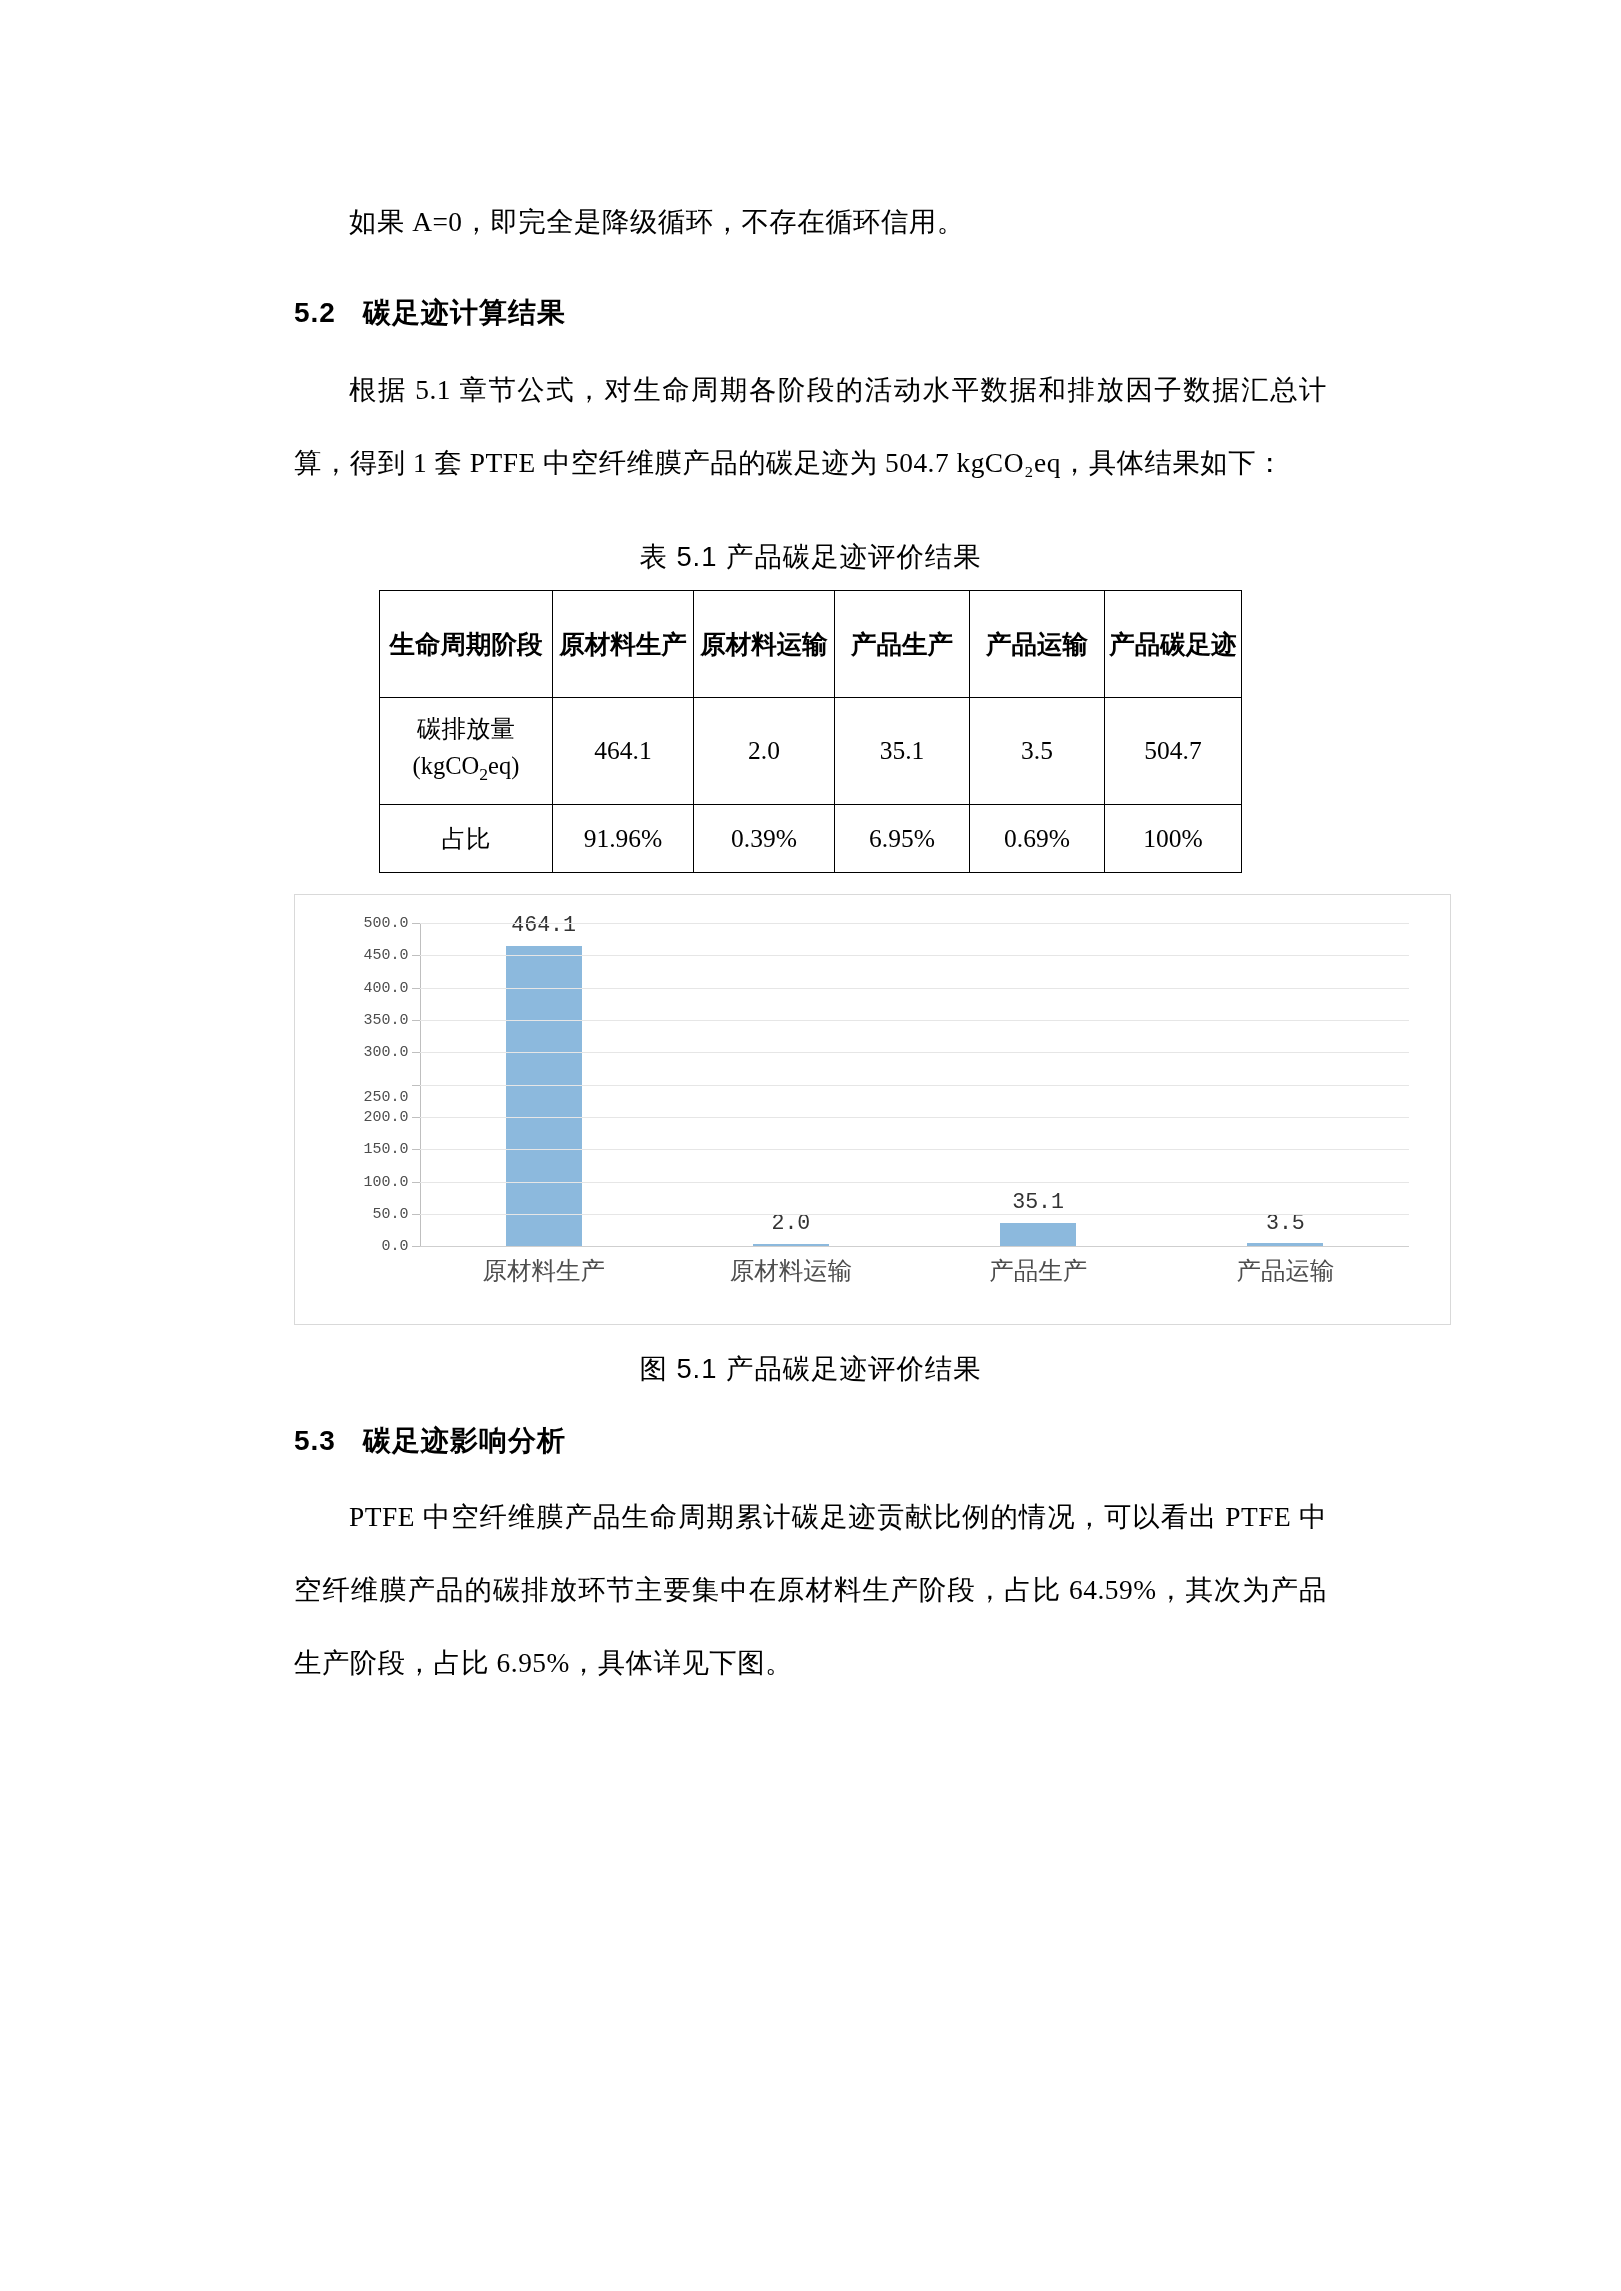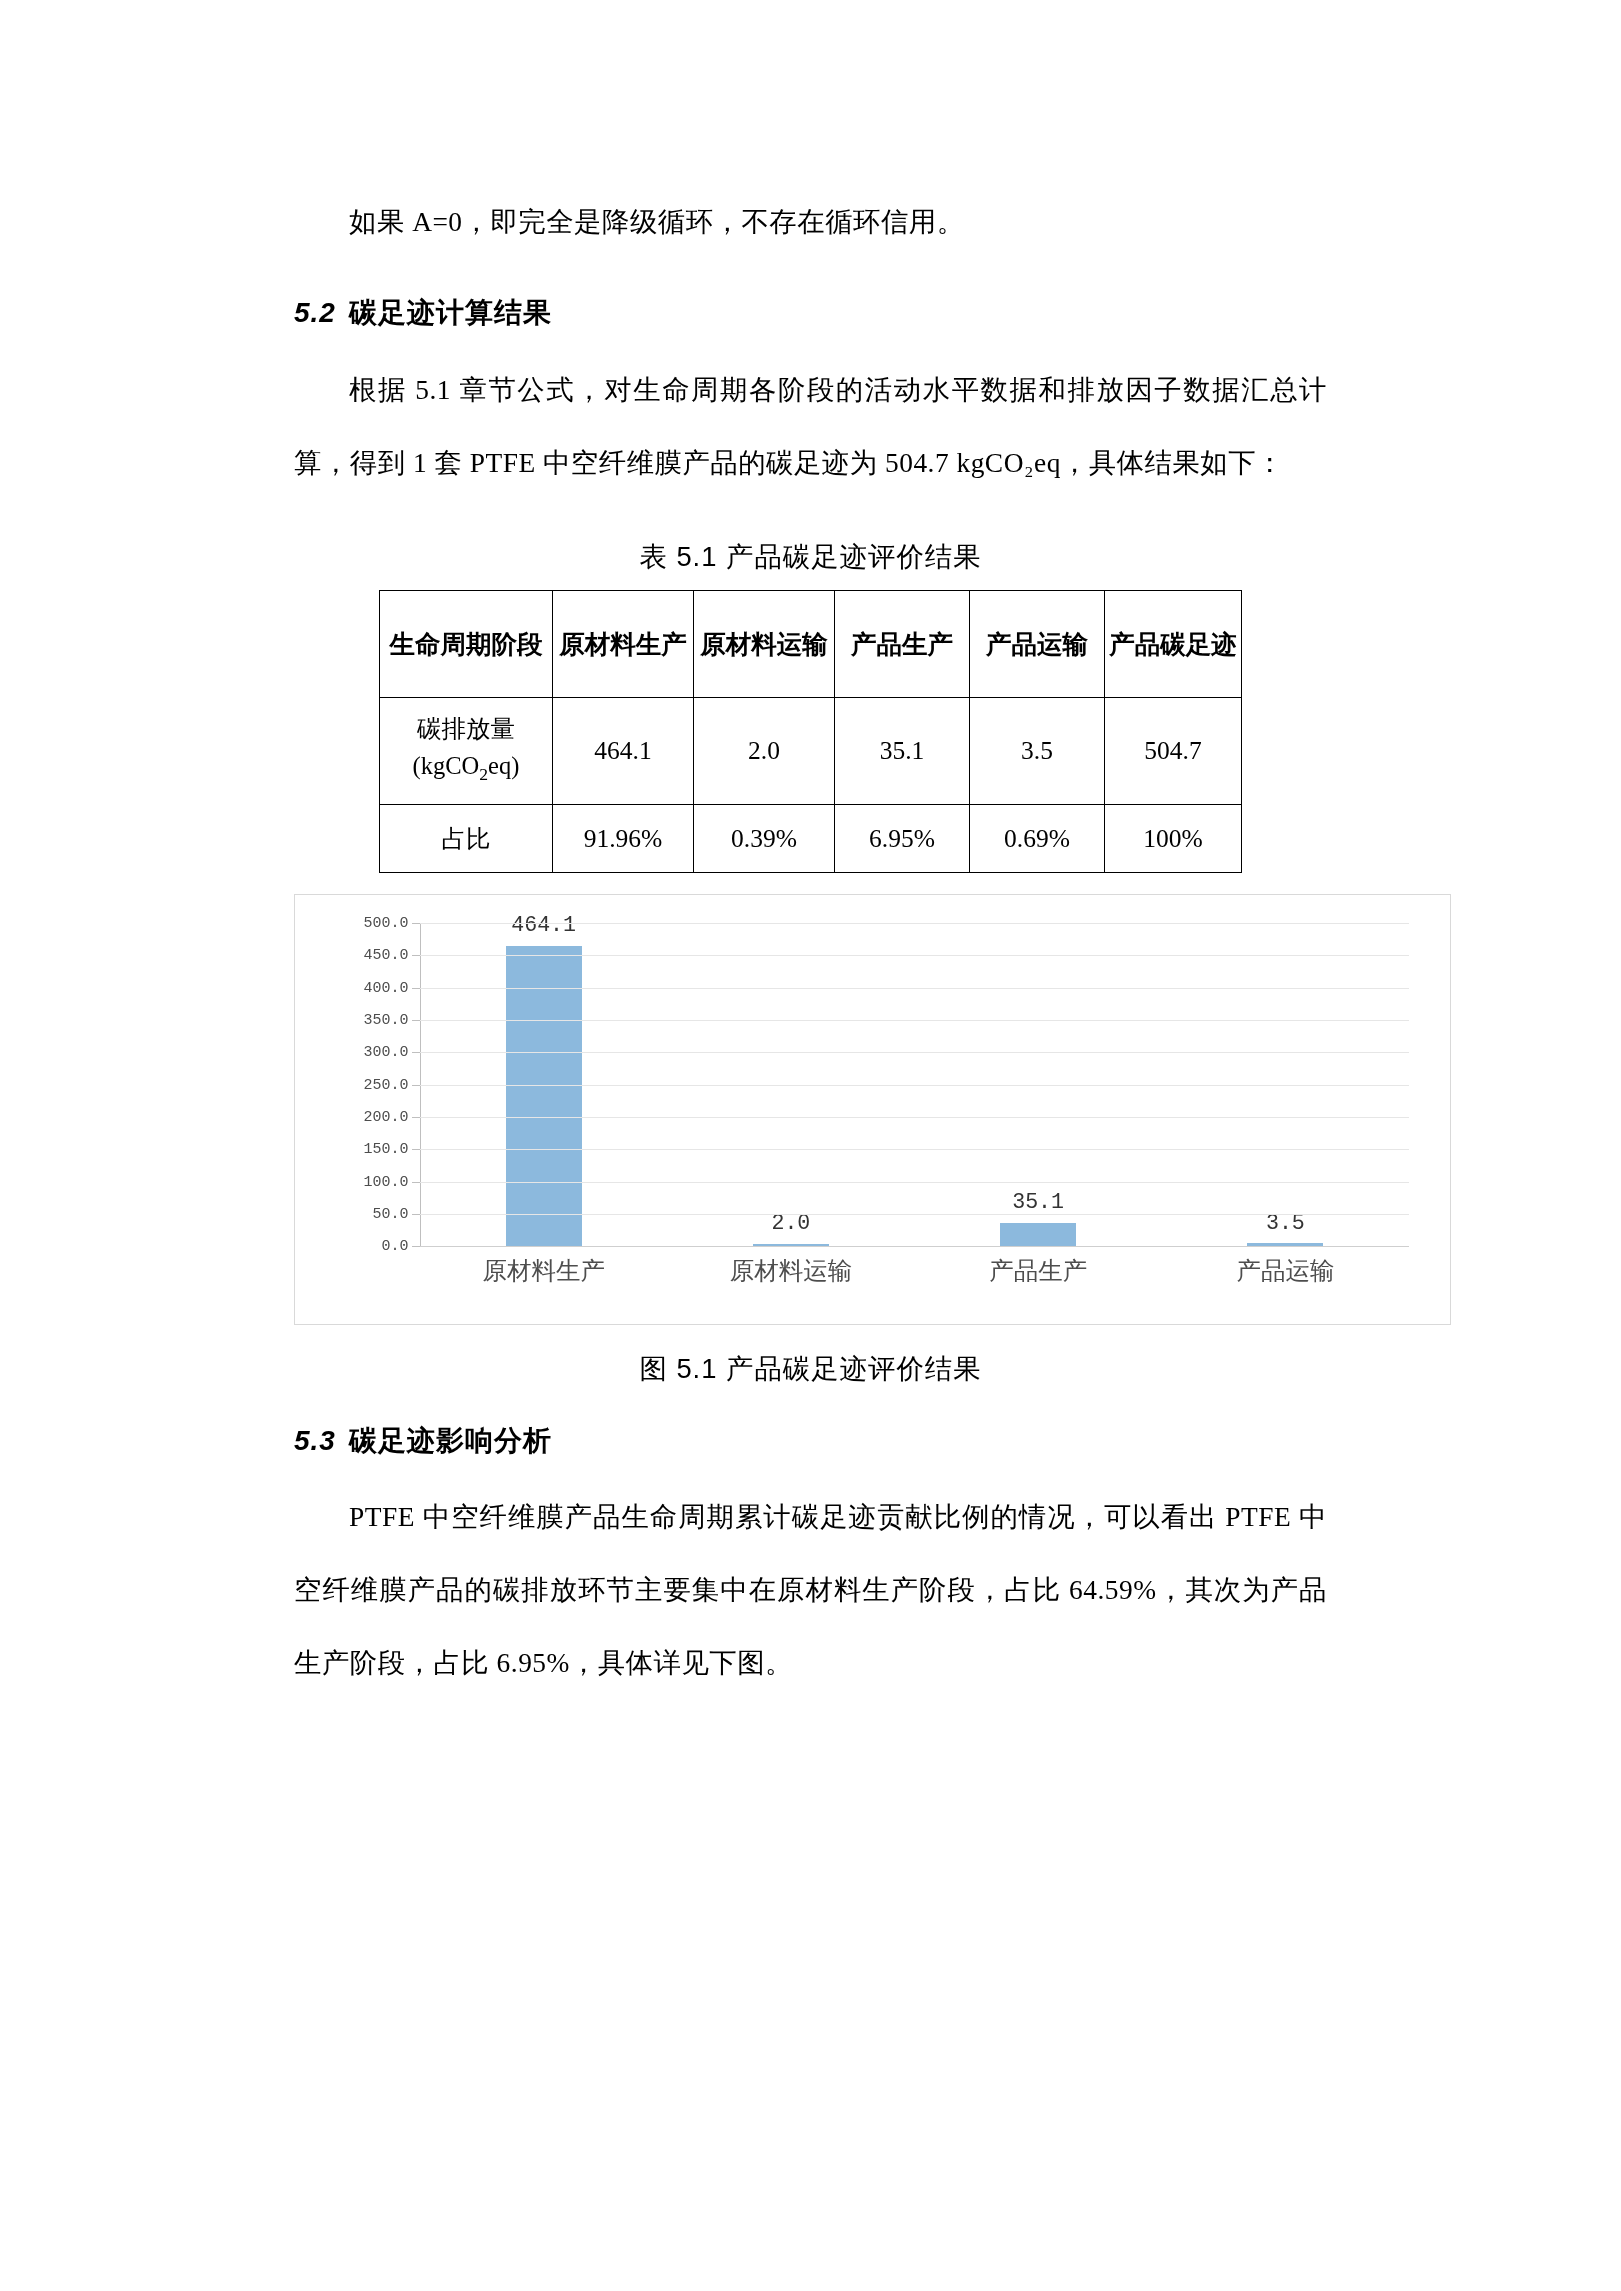--- a/index.html
+++ b/index.html
@@ -35,22 +35,21 @@
     margin-top: 186px;
   }
   h2.heading {
     font-family: "Liberation Sans", "DejaVu Sans", sans-serif;
     font-size: 28px;
     font-weight: bold;
     margin: 35px 0 21.6px 0;
     letter-spacing: 1px;
   }
   .heading .num {
-    margin-right: 13px;
-    font-style: italic;
+    margin-right: 27px;
   }
   .table-caption, .figure-caption {
     font-family: "Liberation Sans", "DejaVu Sans", sans-serif;
     font-size: 27.4px;
     font-weight: normal;
     text-align: center;
     letter-spacing: 1px;
   }
   .table-caption { margin: 39px 0 15.7px 0; }
   .figure-caption { margin: 25.5px 0 9.8px 0; }
@@ -251,21 +250,21 @@
   </div>
 
   <div class="chart-box">
     <div class="chart-inner">
       <div class="y-axis-labels" id="y-labels">
           <div style="top: 0px;">500.0</div>
           <div style="top: 32px;">450.0</div>
           <div style="top: 65px;">400.0</div>
           <div style="top: 97px;">350.0</div>
           <div style="top: 129px;">300.0</div>
-          <div style="top: 162px; text-align: right;">250.0</div>
+          <div style="top: 174px; text-align: right;">250.0</div>
           <div style="top: 194px; text-align: center;">200.0</div>
           <div style="top: 226px;">150.0</div>
           <div style="top: 259px;">100.0</div>
           <div style="top: 291px;">50.0</div>
           <div style="top: 323px;">0.0</div>
         </div>
       <div class="plot" id="plot-area">
         <div class="y-axis-line"></div>
         <div class="bars" id="bars">
             <div class="bar-slot">

